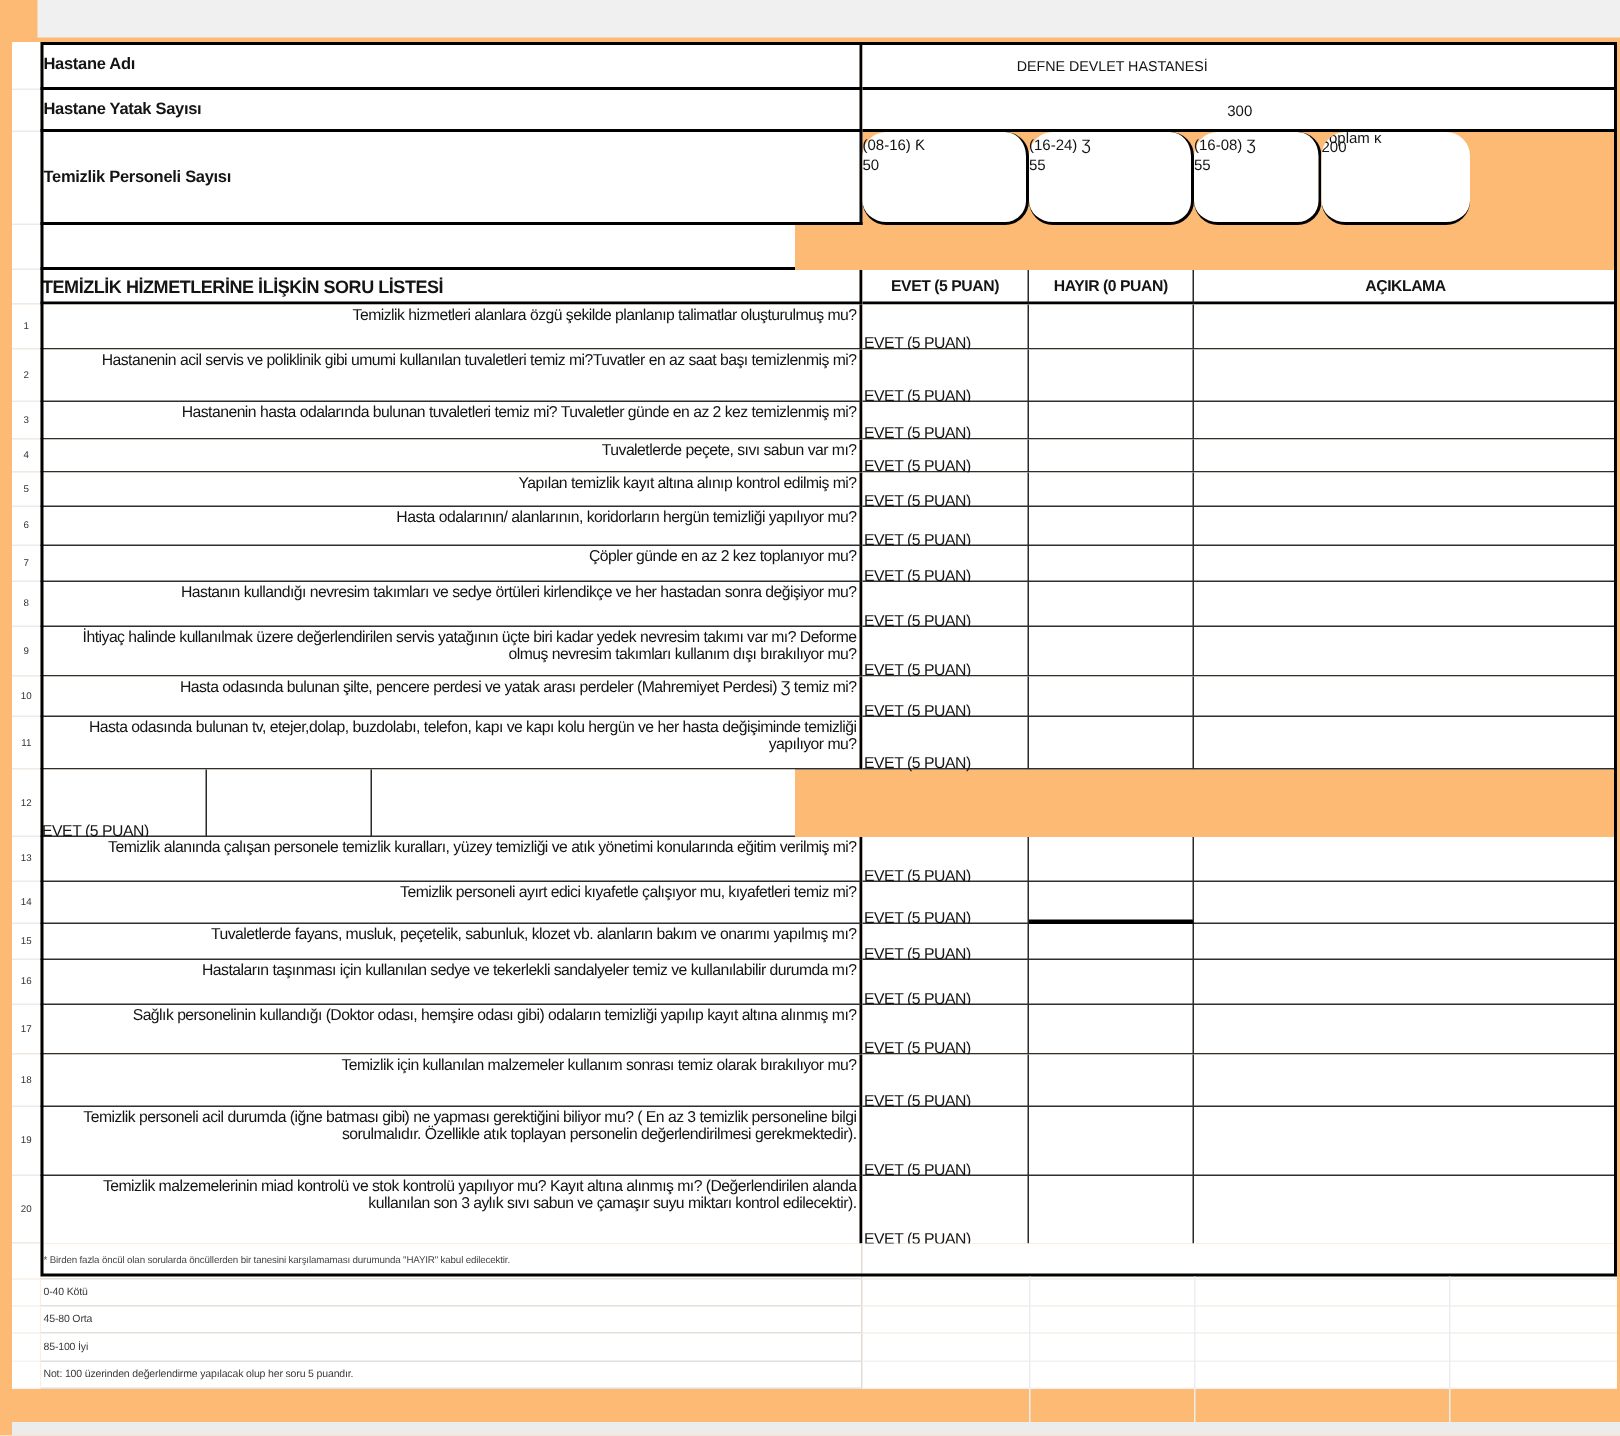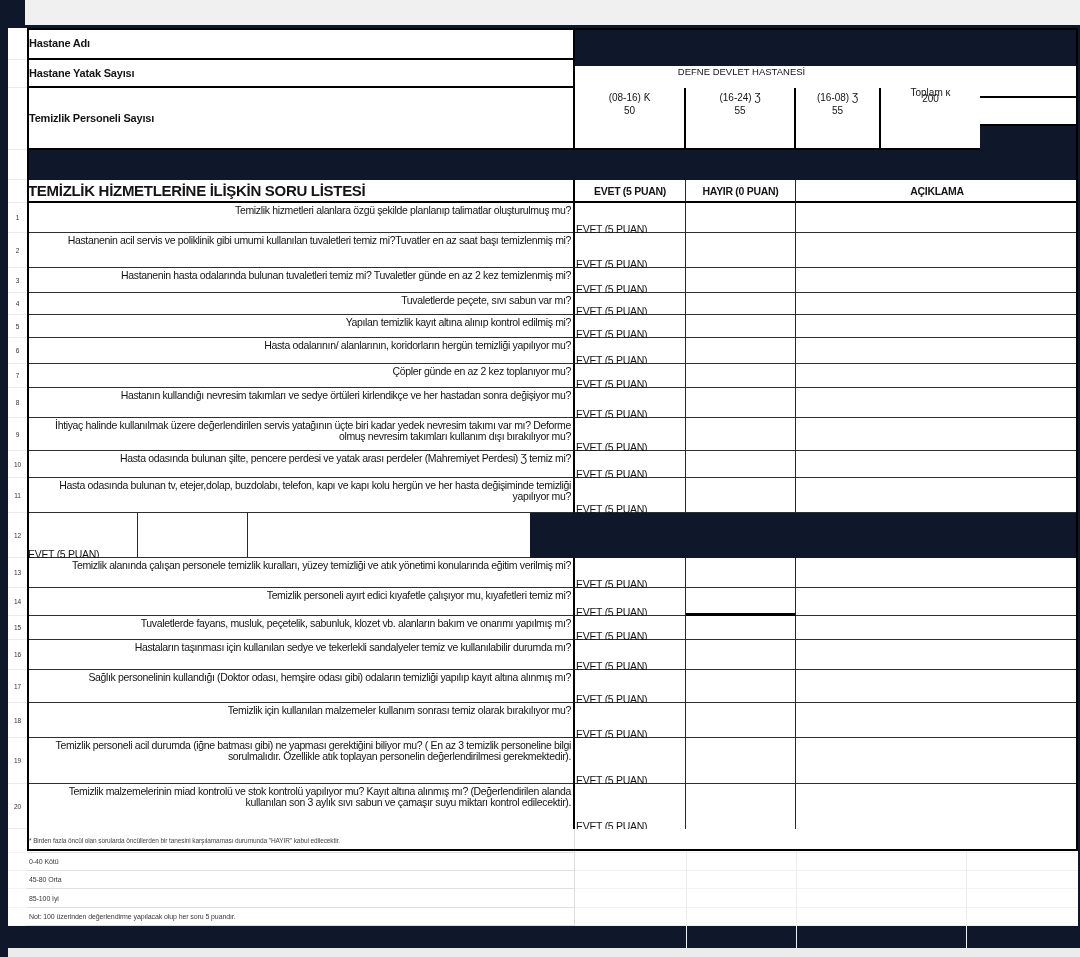--- a/index.html
+++ b/index.html
@@ -1,41 +1,41 @@
 <!DOCTYPE html>
 <html><head>
 <meta charset="utf-8">
 <style>
   html,body{margin:0;padding:0;background:#fff;}
-  #canvas{position:relative;width:1080px;height:957px;background:#0f172a;overflow:hidden;
+  #canvas{position:relative;width:1080px;height:957px;background:#fdba74;overflow:hidden;
           font-family:"Liberation Sans","DejaVu Sans",sans-serif;color:#141414;}
   .strip-top{position:absolute;left:25px;top:0;width:1055px;height:25px;background:#f0f0f0;}
   .strip-bottom{position:absolute;left:8px;top:948px;width:1072px;height:9px;background:#ececec;}
   #sheet{position:absolute;left:8px;top:28px;width:1070px;}
   .row{display:flex;}
   .cell{box-sizing:border-box;background:#fff;position:relative;}
   .ncell{width:19px;display:flex;align-items:center;justify-content:center;
          font-size:6.5px;color:#333;border-bottom:1px solid #ebebeb;background:#fff;}
   .qcell{width:548px;border-right:2px solid #000;}
   .vcell{width:503px;}
   
   .info .qcell,.info .vcell,.info .scell{border-bottom:2px solid #000;}
   .lbl{display:flex;align-items:center;padding-left:2px;font-weight:bold;font-size:11px;letter-spacing:-0.2px;}
-  .valwrap{display:flex;align-items:flex-start;justify-content:center;height:100%;margin-top:38px;}
+  .valwrap{display:flex;align-items:center;justify-content:center;height:100%;}
   .valwrap span{margin-bottom:-2px;font-size:10px;}
   .val-hosp span{font-size:9.5px;}
   .val-hosp{padding-right:170px;}
   
-  .scell{border-right:2px solid #000;text-align:center;font-size:10px;padding-top:3px;line-height:13px;}
+  .scell{border-right:2px solid #000;text-align:left;font-size:10px;padding-top:3px;line-height:13px;border-radius:16px;}
   .scell.last{border-right:none;overflow:hidden;}
   .scell.last .sh{display:block;margin-top:-5px;}
   .scell.last .sv{display:block;margin-top:-7px;}
   
   .thead .qcell,.thead .evet,.thead .hayir,.thead .acik{border-bottom:2px solid #000;}
-  .title-cell{display:flex;align-items:center;padding-left:1px;font-weight:bold;font-size:15px;letter-spacing:-0.3px;}
+  .title-cell{display:flex;align-items:center;padding-left:1px;font-weight:bold;font-size:12px;letter-spacing:-0.3px;}
   .colhead{display:flex;align-items:center;justify-content:center;font-weight:bold;font-size:10.5px;letter-spacing:-0.3px;}
   
   .evet{width:111px;border-right:1px solid #2a2a2a;}
   .hayir{width:110px;border-right:1px solid #2a2a2a;}
   .acik{width:282px;}
   .qrow .qcell,.qrow .evet,.qrow .hayir,.qrow .acik{border-bottom:1px solid #2f2f2f;}
   .qrow.lastrow .qcell,.qrow.lastrow .evet,.qrow.lastrow .hayir,.qrow.lastrow .acik{border-bottom:none;}
   .qtext{font-size:10.5px;line-height:10.5px;letter-spacing:-0.35px;padding:2px 2px 0 1px;text-align:right;}
   .pt12 .qtext{padding-top:13px;}
   .ans{position:absolute;bottom:-3px;left:1px;white-space:nowrap;font-size:10.5px;letter-spacing:-0.3px;}

